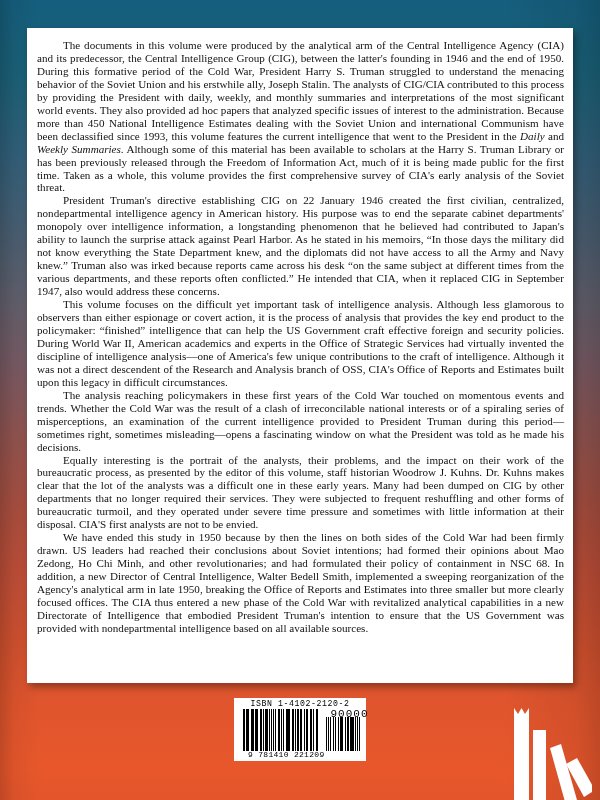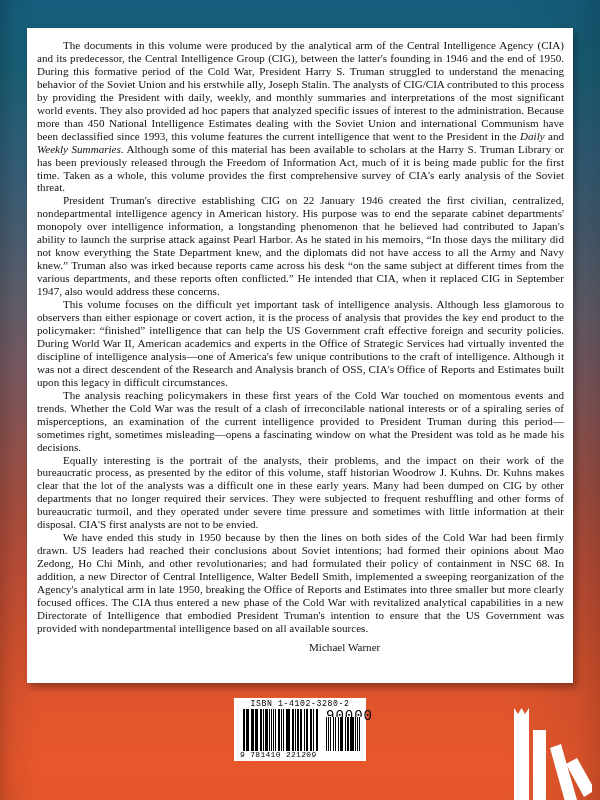--- a/index.html
+++ b/index.html
@@ -111,21 +111,21 @@
     color: #000;
     white-space: nowrap;
   }
   #ean-supp-text {
     position: absolute;
     top: 10px;
     left: 84px;
     width: 63px;
     text-align: center;
     font-family: "Liberation Mono", monospace;
-    font-size: 14px;
+    font-size: 11px;
     letter-spacing: 1px;
     color: #000;
     white-space: nowrap;
   }
   .bars {
     position: absolute;
     overflow: hidden;
     background: #fff;
   }
   #bars-main {
@@ -142,21 +142,21 @@
   }
   .bar {
     position: absolute;
     top: 0;
     bottom: 0;
     background: #000;
   }
   #ean-digits {
     position: absolute;
     top: 52px;
-    left: 6px;
+    left: 14px;
     width: 90px;
     font-family: "Liberation Mono", monospace;
     font-size: 8px;
     letter-spacing: 0.3px;
     color: #000;
     white-space: nowrap;
   }
 
   
   #publisher-logo {
@@ -176,26 +176,25 @@
 
   <div id="text-panel">
     <p class="blurb">The documents in this volume were produced by the analytical arm of the Central Intelligence Agency (CIA) and its predecessor, the Central Intelligence Group (CIG), between the latter's founding in 1946 and the end of 1950.  During this formative period of the Cold War, President Harry S. Truman struggled to understand the menacing behavior of the Soviet Union and his erstwhile ally, Joseph Stalin.  The analysts of CIG/CIA contributed to this process by providing the President with daily, weekly, and monthly summaries and interpretations of the most significant world events.  They also provided ad hoc papers that analyzed specific issues of interest to the administration.  Because more than 450 National Intelligence Estimates dealing with the Soviet Union and international Communism have been declassified since 1993, this volume features the current intelligence that went to the President in the <i>Daily</i> and <i>Weekly Summaries</i>.  Although some of this material has been available to scholars at the Harry S. Truman Library or has been previously released through the Freedom of Information Act, much of it is being made public for the first time.  Taken as a whole, this volume provides the first comprehensive survey of CIA's early analysis of the Soviet threat.</p>
     <p class="blurb">President Truman's directive establishing CIG on 22 January 1946 created the first civilian, centralized, nondepartmental intelligence agency in American history.  His purpose was to end the separate cabinet departments' monopoly over intelligence information, a longstanding phenomenon that he believed had contributed to Japan's ability to launch the surprise attack against Pearl Harbor.  As he stated in his memoirs, “In those days the military did not know everything the State Department knew, and the diplomats did not have access to all the Army and Navy knew.”  Truman also was irked because reports came across his desk “on the same subject at different times from the various departments, and these reports often conflicted.”  He intended that CIA, when it replaced CIG in September 1947, also would address these concerns.</p>
     <p class="blurb">This volume focuses on the difficult yet important task of intelligence analysis.  Although less glamorous to observers than either espionage or covert action, it is the process of analysis that provides the key end product to the policymaker: “finished” intelligence that can help the US Government craft effective foreign and security policies.  During World War II, American academics and experts in the Office of Strategic Services had virtually invented the discipline of intelligence analysis—one of America's few unique contributions to the craft of intelligence.  Although it was not a direct descendent of the Research and Analysis branch of OSS, CIA's Office of Reports and Estimates built upon this legacy in difficult circumstances.</p>
     <p class="blurb">The analysis reaching policymakers in these first years of the Cold War touched on momentous events and trends.  Whether the Cold War was the result of a clash of irreconcilable national interests or of a spiraling series of misperceptions, an examination of the current intelligence provided to President Truman during this period—sometimes right, sometimes misleading—opens a fascinating window on what the President was told as he made his decisions.</p>
     <p class="blurb">Equally interesting is the portrait of the analysts, their problems, and the impact on their work of the bureaucratic process, as presented by the editor of this volume, staff historian Woodrow J. Kuhns.  Dr. Kuhns makes clear that the lot of the analysts was a difficult one in these early years.  Many had been dumped on CIG by other departments that no longer required their services.  They were subjected to frequent reshuffling and other forms of bureaucratic turmoil, and they operated under severe time pressure and sometimes with little information at their disposal.  CIA'S first analysts are not to be envied.</p>
     <p class="blurb">We have ended this study in 1950 because by then the lines on both sides of the Cold War had been firmly drawn.  US leaders had reached their conclusions about Soviet intentions; had formed their opinions about Mao Zedong, Ho Chi Minh, and other revolutionaries; and had formulated their policy of containment in NSC 68.  In addition, a new Director of Central Intelligence, Walter Bedell Smith, implemented a sweeping reorganization of the Agency's analytical arm in late 1950, breaking the Office of Reports and Estimates into three smaller but more clearly focused offices.  The CIA thus entered a new phase of the Cold War with revitalized analytical capabilities in a new Directorate of Intelligence that embodied President Truman's intention to ensure that the US Government was provided with nondepartmental intelligence based on all available sources.</p>
 
     <div class="sig-block">
-      <div class="sig-line">Michael Warner</div>
     </div>
   </div>
 
   <div id="barcode-area">
-    <div id="isbn-text">ISBN 1-4102-3280-2</div>
+    <div id="isbn-text">ISBN 1-4102-2120-2</div>
     <div id="ean-supp-text">90000</div>
     <div class="bars" id="bars-main">
         <div class="bar" style="left: 0px; width: 0.666667px;"></div>
         <div class="bar" style="left: 1.33333px; width: 0.666667px;"></div>
         <div class="bar" style="left: 3.33333px; width: 1.33333px;"></div>
         <div class="bar" style="left: 5.33333px; width: 0.666667px;"></div>
         <div class="bar" style="left: 8px; width: 0.666667px;"></div>
         <div class="bar" style="left: 9.33333px; width: 1.33333px;"></div>
         <div class="bar" style="left: 12px; width: 0.666667px;"></div>
         <div class="bar" style="left: 13.3333px; width: 2px;"></div>

